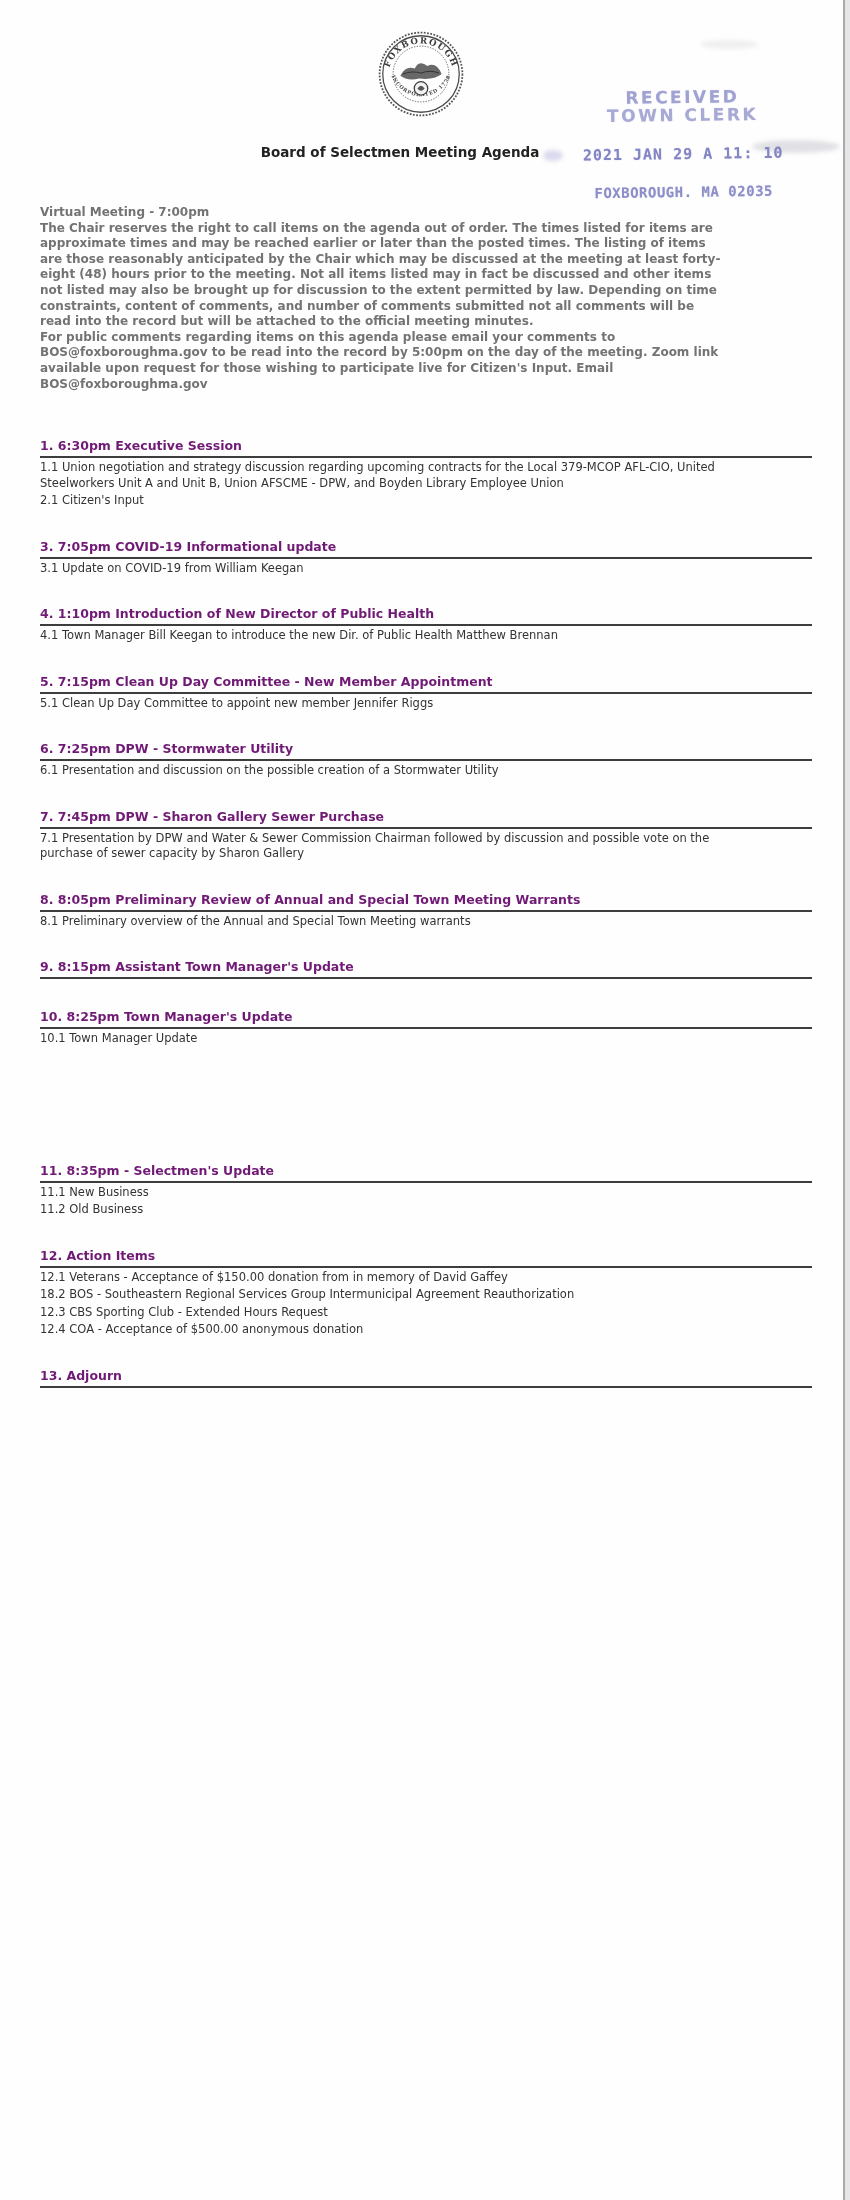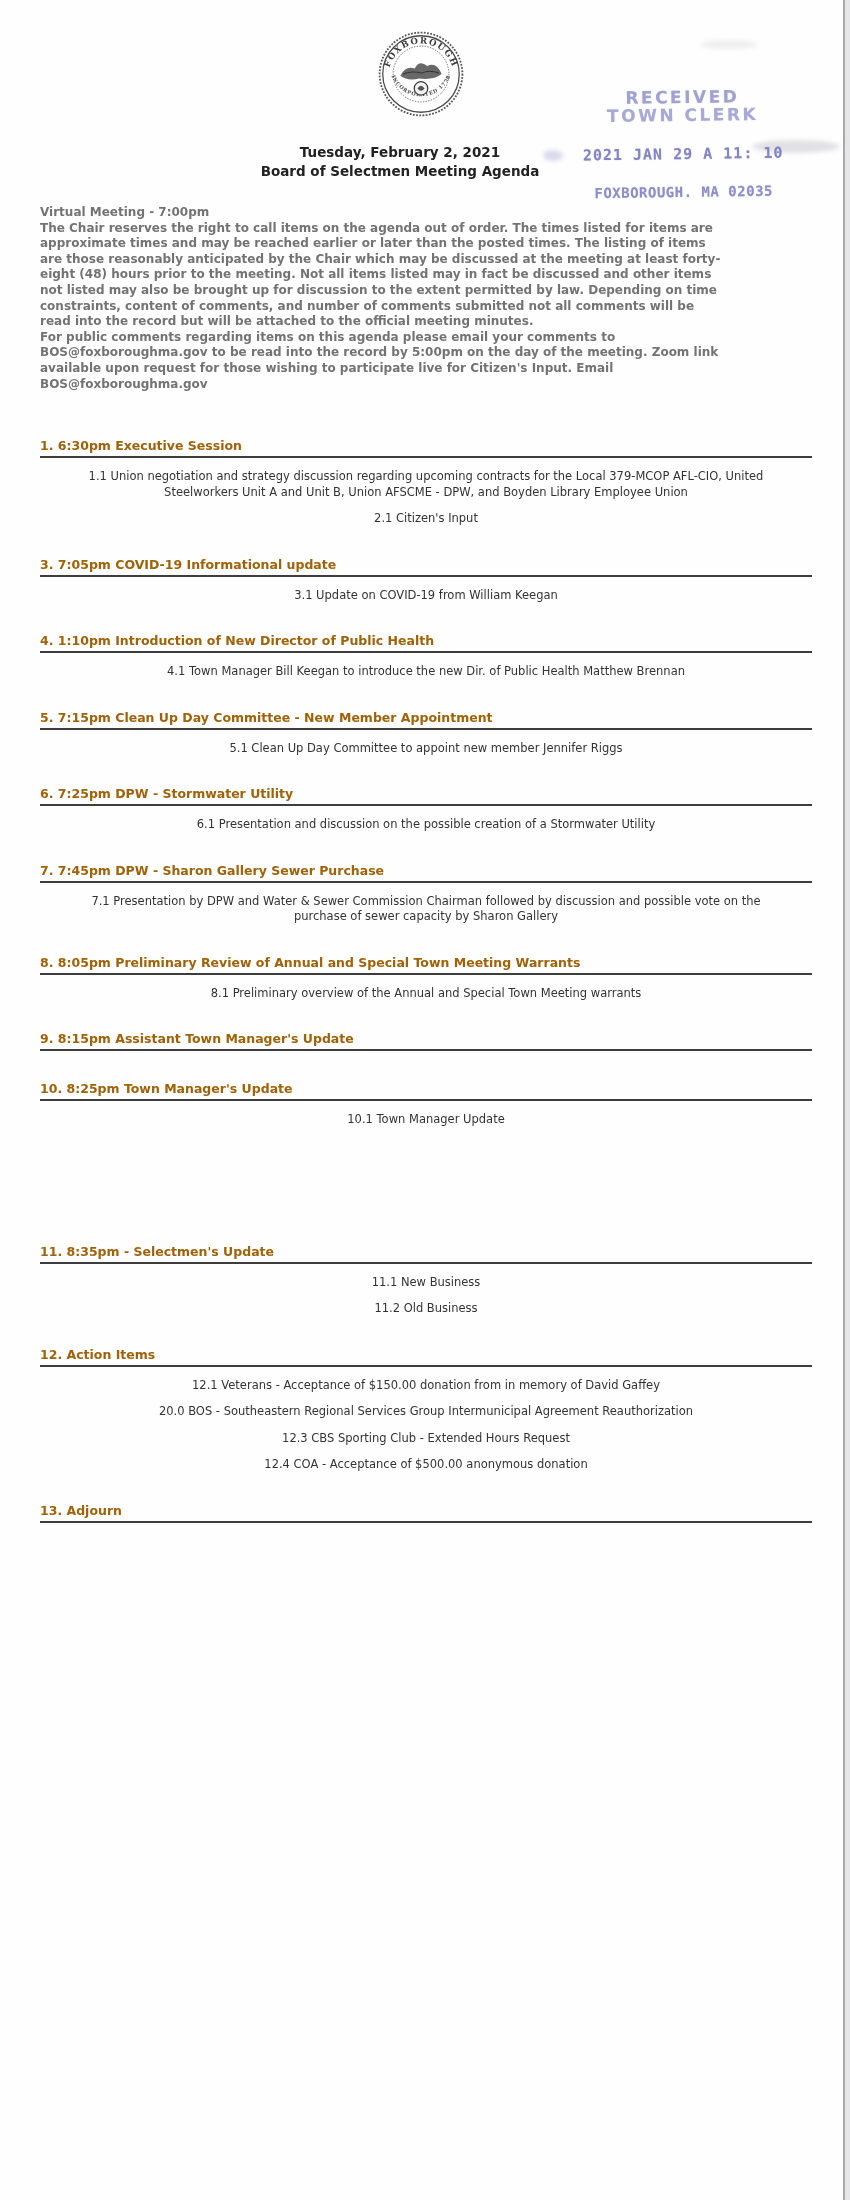--- a/index.html
+++ b/index.html
@@ -40,27 +40,27 @@
   
   .title{position:absolute;left:0;top:143px;width:800px;text-align:center;}
   .title div{font-size:13.5px;font-weight:bold;line-height:19px;color:#222;}
 
   
   .content{position:absolute;left:40px;top:205px;width:772px;}
   .intro div{
     font-weight:bold;font-size:12px;line-height:15.6px;color:#737373;white-space:pre;
   }
   .section .heading{
-    margin:30px 0 0 0;font-size:12.5px;font-weight:bold;line-height:15px;color:#a16207;
+    margin:30px 0 0 0;font-size:12.5px;font-weight:bold;line-height:15px;color:#701a75;
     padding-bottom:3px;border-bottom:2px solid #3d3d3d;white-space:pre;
   }
   .section:first-child .heading{margin-top:46px;}
   .section .item{
-    margin:11px 0 0 0;font-size:11.5px;font-weight:normal;line-height:15.5px;
-    color:#333;white-space:pre;text-align:center;
+    margin:2px 0 0 0;font-size:11.5px;font-weight:normal;line-height:15.5px;
+    color:#333;white-space:pre;
   }
   .page-break{height:86px;}
 </style>
 </head>
 <body>
 
 <div class="page">
 
   <div class="scan-edge"></div>
   <div class="scan-strip"></div>
@@ -92,21 +92,20 @@
   </svg>
 
   <div class="stamp" style="color: rgb(125, 127, 194);">
     <div class="ln1">RECEIVED</div>
     <div class="ln2">TOWN CLERK</div>
     <div class="date">2021 JAN 29  A 11: 10</div>
     <div class="loc">FOXBOROUGH. MA 02035</div>
   </div>
 
   <div class="title">
-    <div>Tuesday, February 2, 2021</div>
     <div>Board of Selectmen Meeting Agenda</div>
   </div>
 
   <div class="content">
     <div class="intro">
       <div>Virtual Meeting - 7:00pm</div>
       <div>The Chair reserves the right to call items on the agenda out of order. The times listed for items are
 approximate times and may be reached earlier or later than the posted times. The listing of items
 are those reasonably anticipated by the Chair which may be discussed at the meeting at least forty-
 eight (48) hours prior to the meeting. Not all items listed may in fact be discussed and other items
@@ -161,21 +160,21 @@
         </section>
         <div class="page-break"></div>
         <section class="section">
           <h2 class="heading">11. 8:35pm - Selectmen's Update</h2>
           <p class="item">11.1 New Business</p>
           <p class="item">11.2 Old Business</p>
         </section>
         <section class="section">
           <h2 class="heading">12. Action Items</h2>
           <p class="item">12.1 Veterans - Acceptance of $150.00 donation from in memory of David Gaffey</p>
-          <p class="item">20.0 BOS - Southeastern Regional Services Group Intermunicipal Agreement Reauthorization</p>
+          <p class="item">18.2 BOS - Southeastern Regional Services Group Intermunicipal Agreement Reauthorization</p>
           <p class="item">12.3 CBS Sporting Club - Extended Hours Request</p>
           <p class="item">12.4 COA - Acceptance of $500.00 anonymous donation</p>
         </section>
         <section class="section">
           <h2 class="heading">13. Adjourn</h2>
         </section>
       </div>
   </div>
 
 </div>

